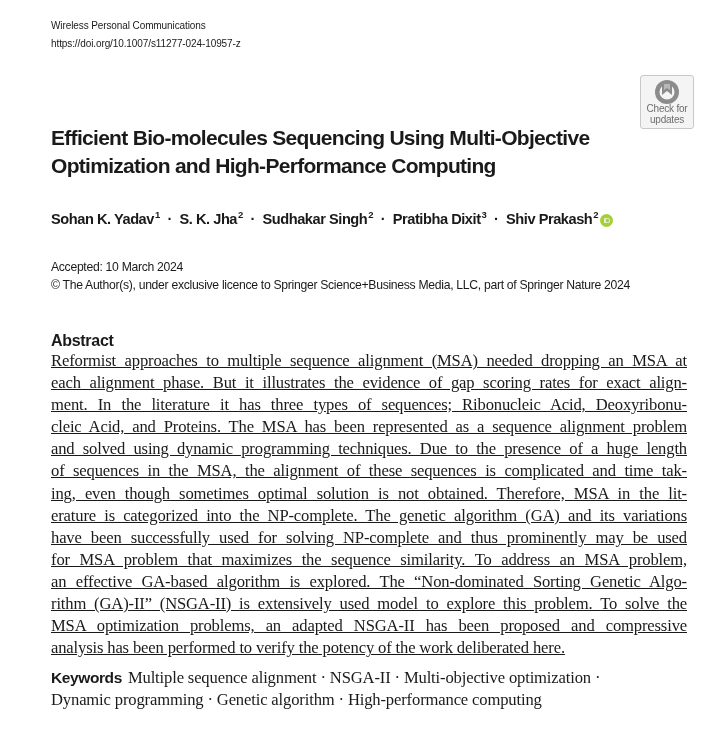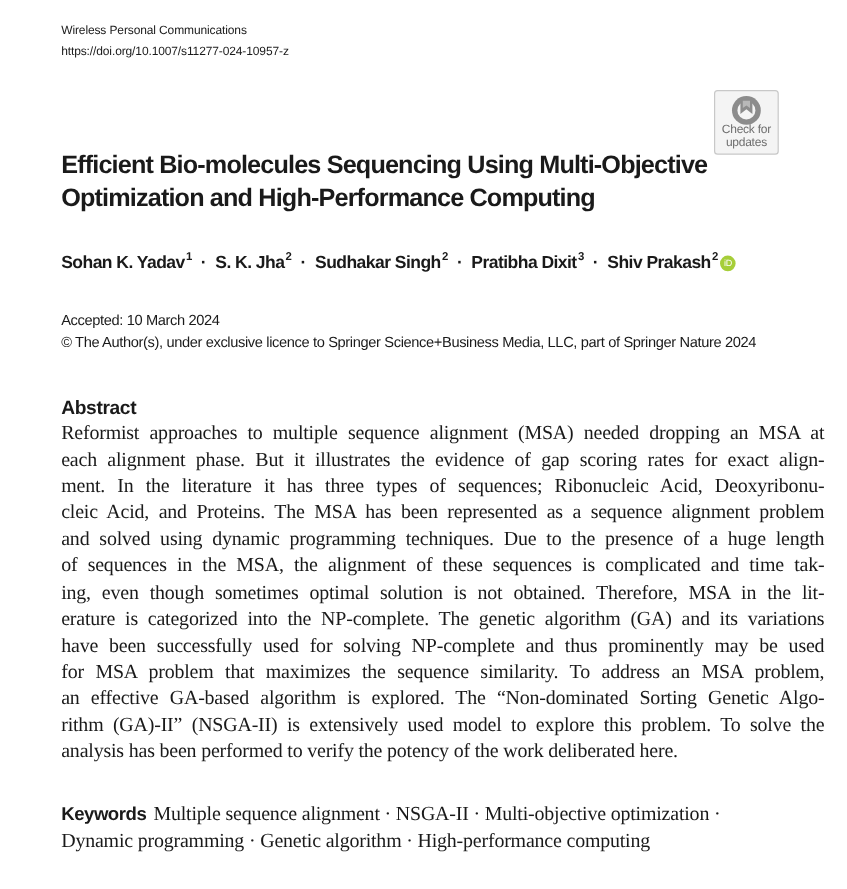--- a/index.html
+++ b/index.html
@@ -3,37 +3,37 @@
 <meta charset="utf-8">
 <style>
   html, body { margin: 0; padding: 0; background: #ffffff; }
   body { width: 706px; height: 741px; position: relative; overflow: hidden; color: #1a1a1a; }
   .sans { font-family: "Liberation Sans", "DejaVu Sans", sans-serif; }
   .serif { font-family: "Liberation Serif", "DejaVu Serif", serif; }
 
   .journal { position: absolute; left: 51px; top: 17px; font-size: 10px; line-height: 18px; letter-spacing: -0.1px; }
   .journal div { white-space: nowrap; }
 
-  .crossmark { position: absolute; left: 595px; top: 75px; width: 54px; height: 72px; text-decoration: none; display: block; }
+  .crossmark { position: absolute; left: 640px; top: 75px; width: 54px; height: 72px; text-decoration: none; display: block; }
   .crossmark .badge { position: absolute; left: 0; top: 0; width: 54px; height: 54px; border: 1px solid #c8c8c8; border-radius: 3px; background: #f4f4f4; box-sizing: border-box; }
   .crossmark svg { position: absolute; left: 13px; top: 3px; }
   .crossmark .cm-text { position: absolute; left: 0; right: 0; top: 29px; text-align: center; font-size: 10px; line-height: 10.5px; color: #6e6e6e; letter-spacing: -0.2px; }
 
   .title { position: absolute; left: 51px; top: 124px; width: 590px; font-size: 21px; line-height: 28px; font-weight: bold; letter-spacing: -0.7px; color: #1a1a1a; margin: 0; }
 
   .authors { position: absolute; left: 51px; top: 207px; font-size: 14.6px; line-height: 24px; font-weight: bold; letter-spacing: -0.45px; white-space: nowrap; }
   .authors sup { font-size: 9.5px; vertical-align: 0; position: relative; top: -6px; margin-left: 1px; }
   .authors .sep { margin: 0 4px; }
   .orcid { display: inline-block; width: 13px; height: 13px; border-radius: 50%; background: #a6ce39; color: #ffffff; font-size: 7.5px; line-height: 13px; text-align: center; vertical-align: 1px; margin-left: 2px; font-weight: normal; letter-spacing: -0.3px; }
 
   .meta { position: absolute; left: 51px; top: 258px; font-size: 12.2px; line-height: 18px; letter-spacing: -0.3px; white-space: nowrap; }
 
   .abstract-heading { position: absolute; left: 51px; top: 330px; font-size: 16px; font-weight: bold; letter-spacing: -0.3px; margin: 0; line-height: 22px; }
   .abstract-body { position: absolute; left: 51px; top: 350px; width: 636px; font-size: 16.6px; line-height: 22.1px; text-align: justify; margin: 0; letter-spacing: -0.15px; }
-  .abstract-body .line { display: block; text-align: justify; text-align-last: justify; white-space: nowrap; height: 22.1px; }
+  .abstract-body .line { display: block; text-align: justify; text-align-last: justify; white-space: nowrap; height: 22.1px; text-decoration: underline; }
   .abstract-body .line.last { text-align-last: left; }
 
   .keywords { position: absolute; left: 51px; top: 667px; width: 640px; font-size: 16.6px; line-height: 22.1px; letter-spacing: -0.15px; }
   .keywords .kw-label { font-weight: bold; font-size: 15.5px; letter-spacing: -0.4px; margin-right: 6px; }
   .keywords .line { display: block; white-space: nowrap; }
 </style>
 </head>
 <body>
 
 <div class="journal sans">
@@ -85,19 +85,20 @@
   <span class="line">ment. In the literature it has three types of sequences; Ribonucleic Acid, Deoxyribonu-</span>
   <span class="line">cleic Acid, and Proteins. The MSA has been represented as a sequence alignment problem</span>
   <span class="line">and solved using dynamic programming techniques. Due to the presence of a huge length</span>
   <span class="line">of sequences in the MSA, the alignment of these sequences is complicated and time tak-</span>
   <span class="line">ing, even though sometimes optimal solution is not obtained. Therefore, MSA in the lit-</span>
   <span class="line">erature is categorized into the NP-complete. The genetic algorithm (GA) and its variations</span>
   <span class="line">have been successfully used for solving NP-complete and thus prominently may be used</span>
   <span class="line">for MSA problem that maximizes the sequence similarity. To address an MSA problem,</span>
   <span class="line">an effective GA-based algorithm is explored. The “Non-dominated Sorting Genetic Algo-</span>
   <span class="line">rithm (GA)-II” (NSGA-II) is extensively used model to explore this problem. To solve the</span>
+  <span class="line">MSA optimization problems, an adapted NSGA-II  has been proposed and compressive</span>
   <span class="line last">analysis has been performed to verify the potency of the work deliberated here.</span>
 </div>
 
 <div class="keywords serif">
   <span class="line"><span class="kw-label sans">Keywords</span><span>Multiple sequence alignment · NSGA-II · Multi-objective optimization ·</span></span>
   <span class="line">Dynamic programming · Genetic algorithm · High-performance computing</span>
 </div>
 
 </body></html>

